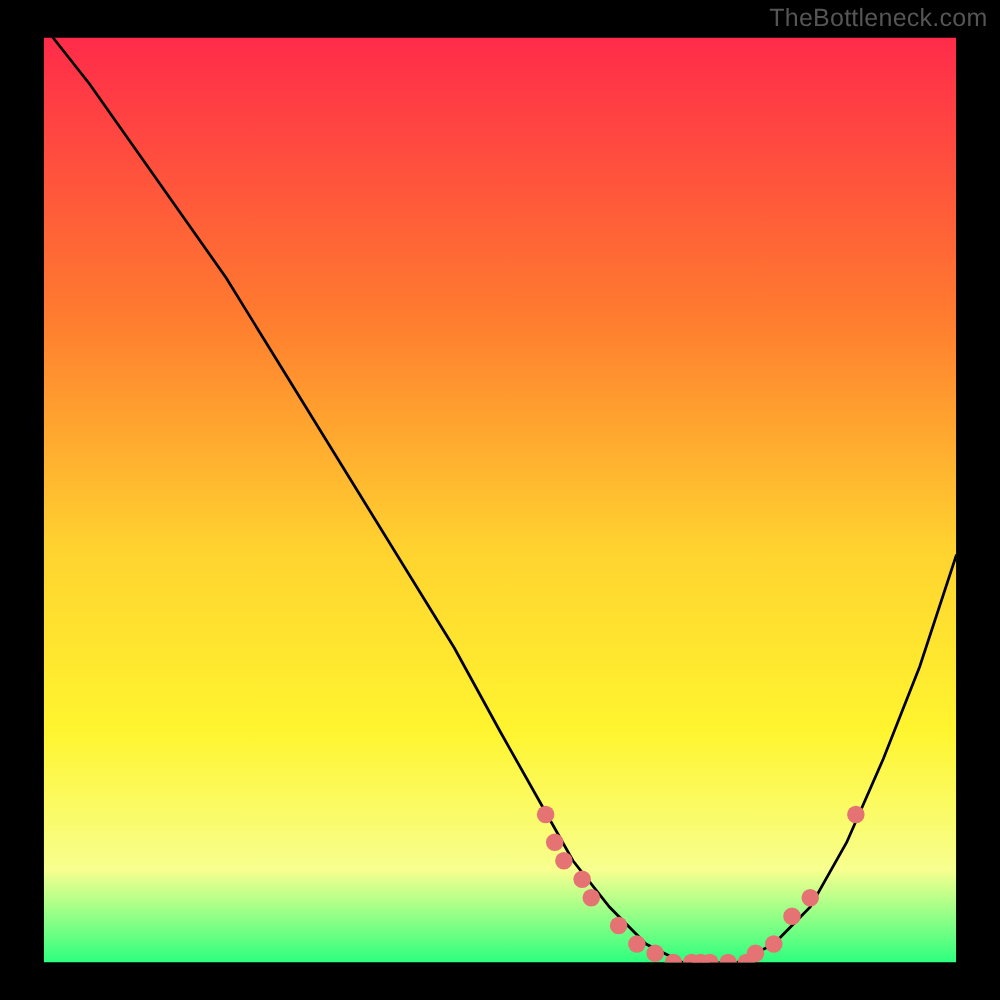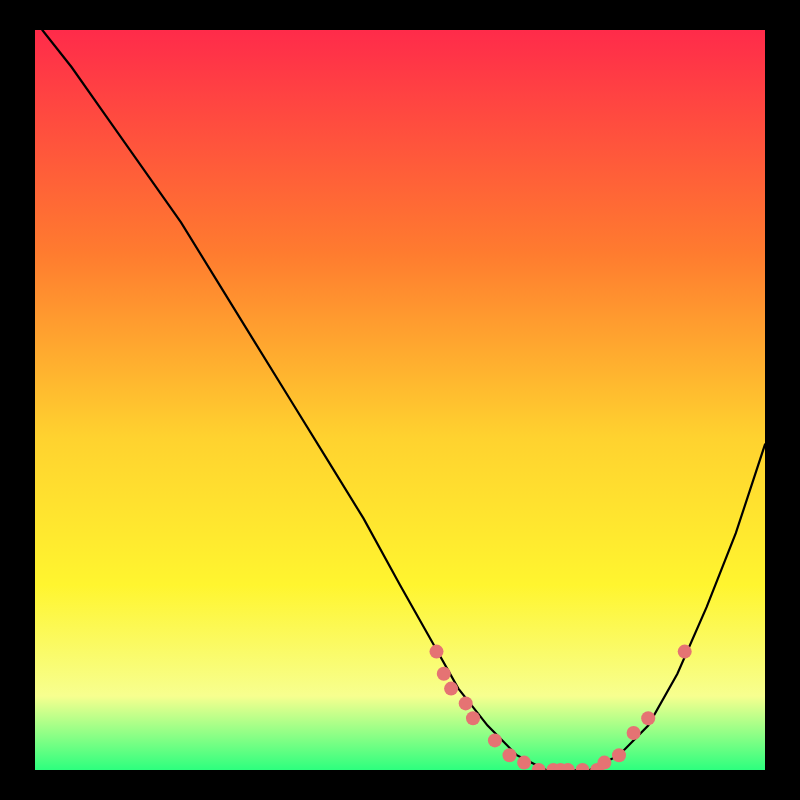--- a/index.html
+++ b/index.html
@@ -37,20 +37,21 @@
   .plot svg {
     display: block;
     width: 730px;
     height: 740px;
   }
 </style>
 </head>
 <body>
 
 <div class="frame">
+  <div class="watermark">TheBottleneck.com</div>
 
   <div class="plot">
     <svg viewBox="0 0 730 740">
       <defs>
         <linearGradient id="bg-grad" x1="0" y1="0" x2="0" y2="1">
           <stop id="g0" offset="0%" stop-color="#ff2b4a"></stop>
           <stop id="g1" offset="30%" stop-color="#ff7b2f"></stop>
           <stop id="g2" offset="55%" stop-color="#ffd22f"></stop>
           <stop id="g3" offset="75%" stop-color="#fff52f"></stop>
           <stop id="g4" offset="90%" stop-color="#f7ff8f"></stop>

